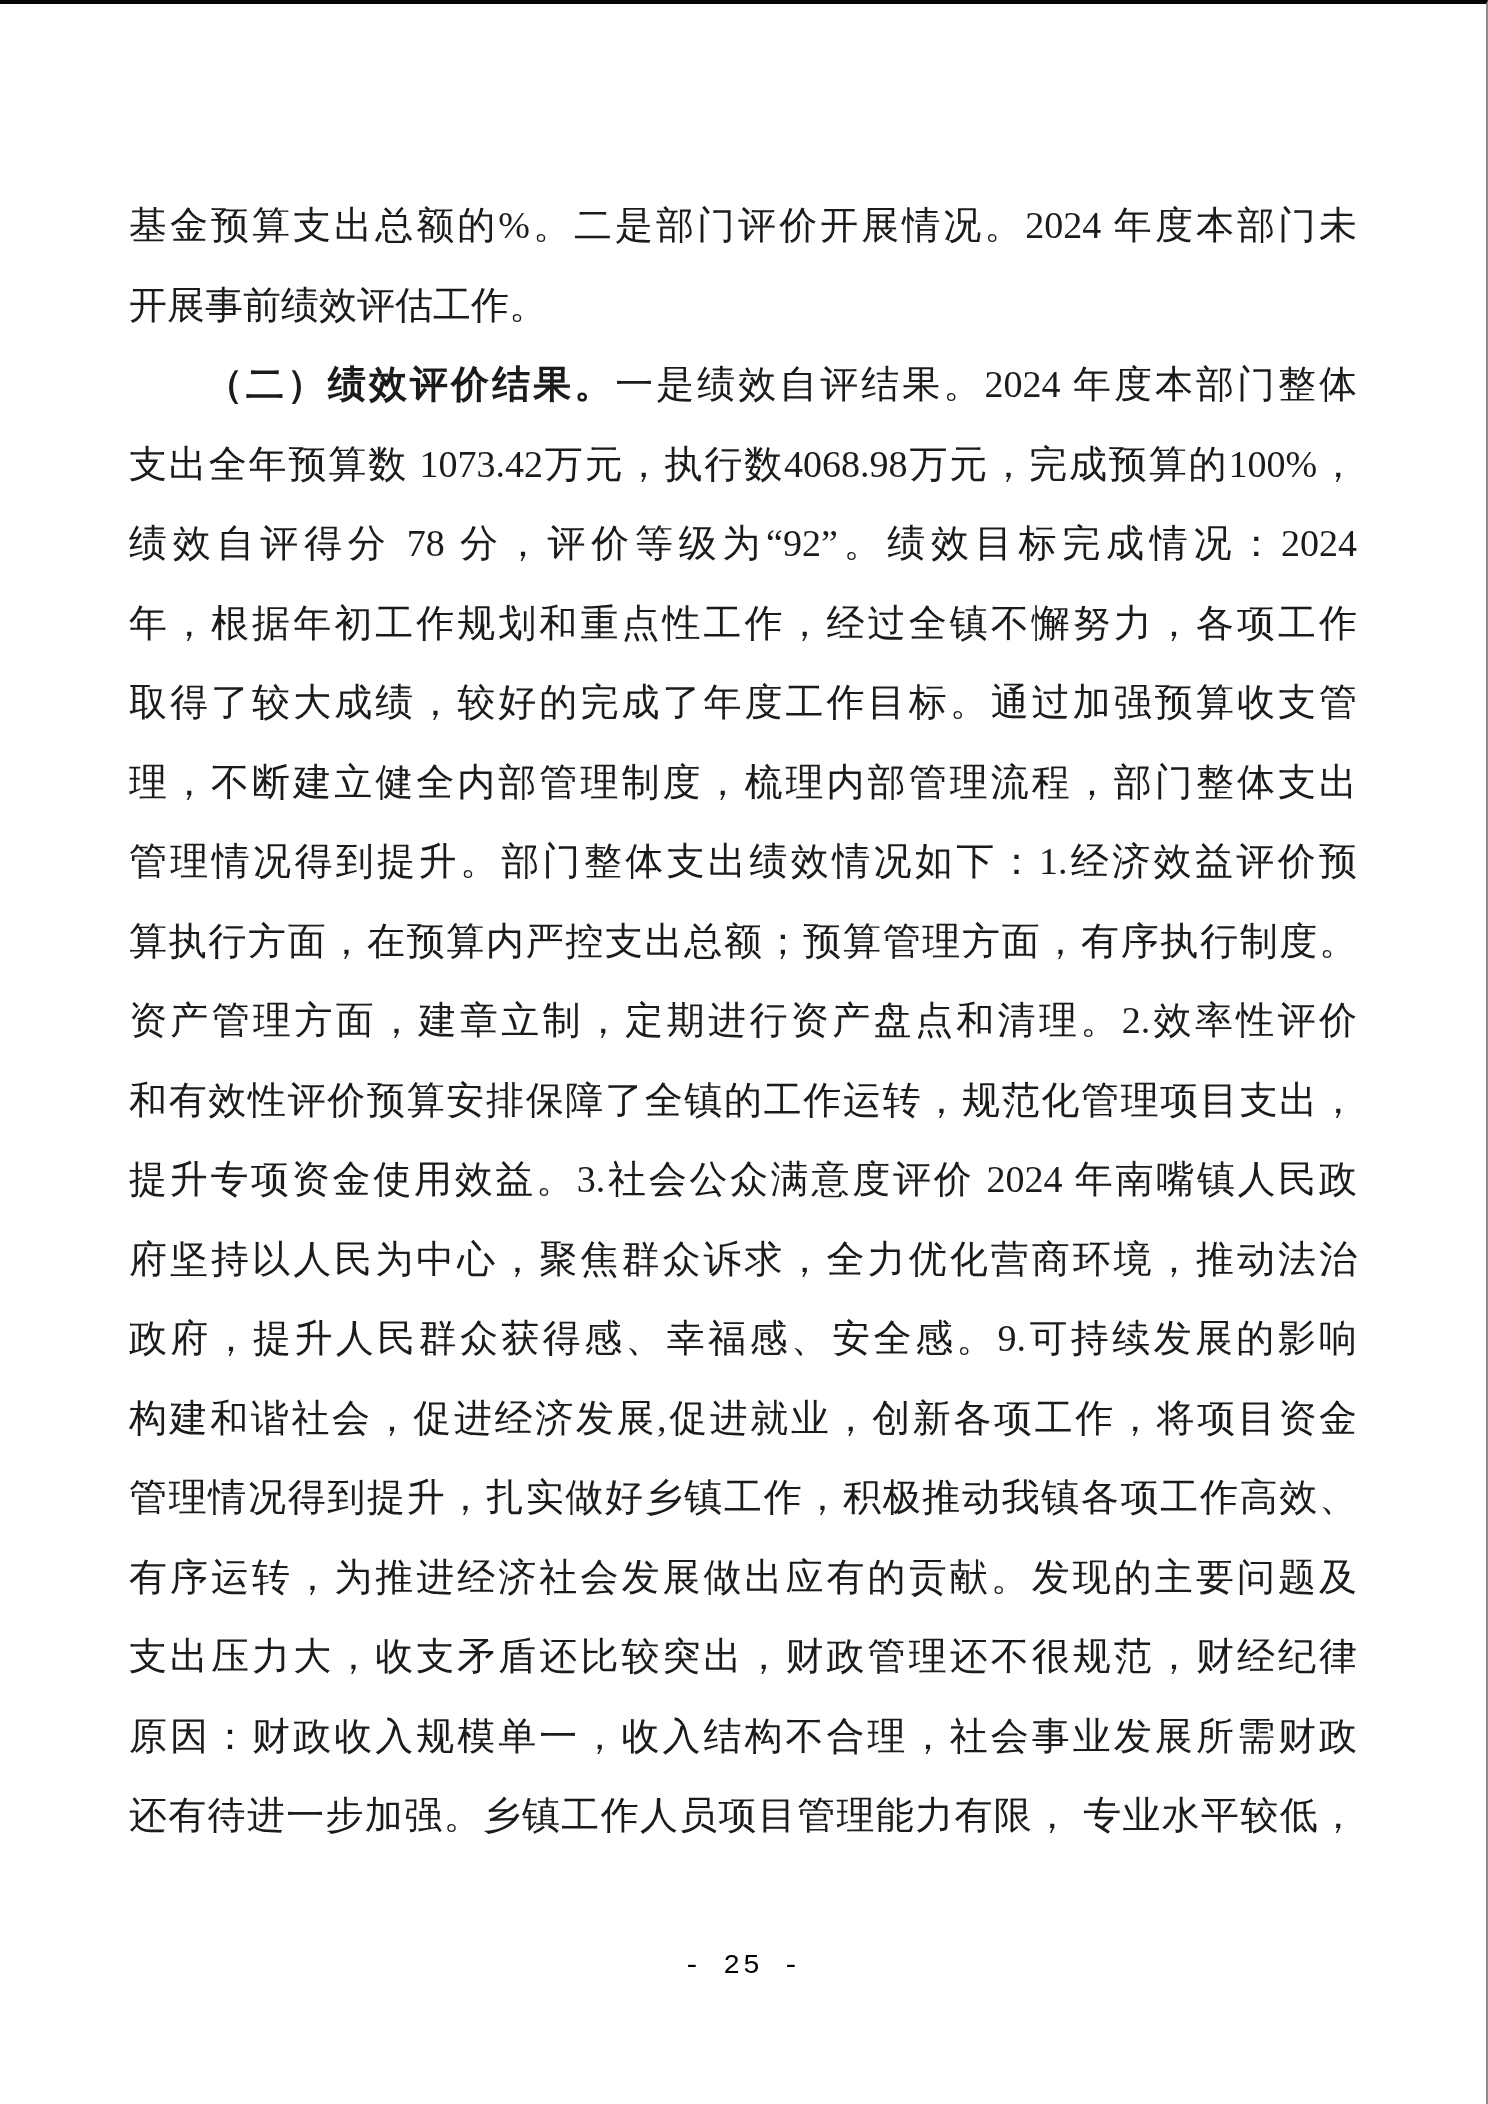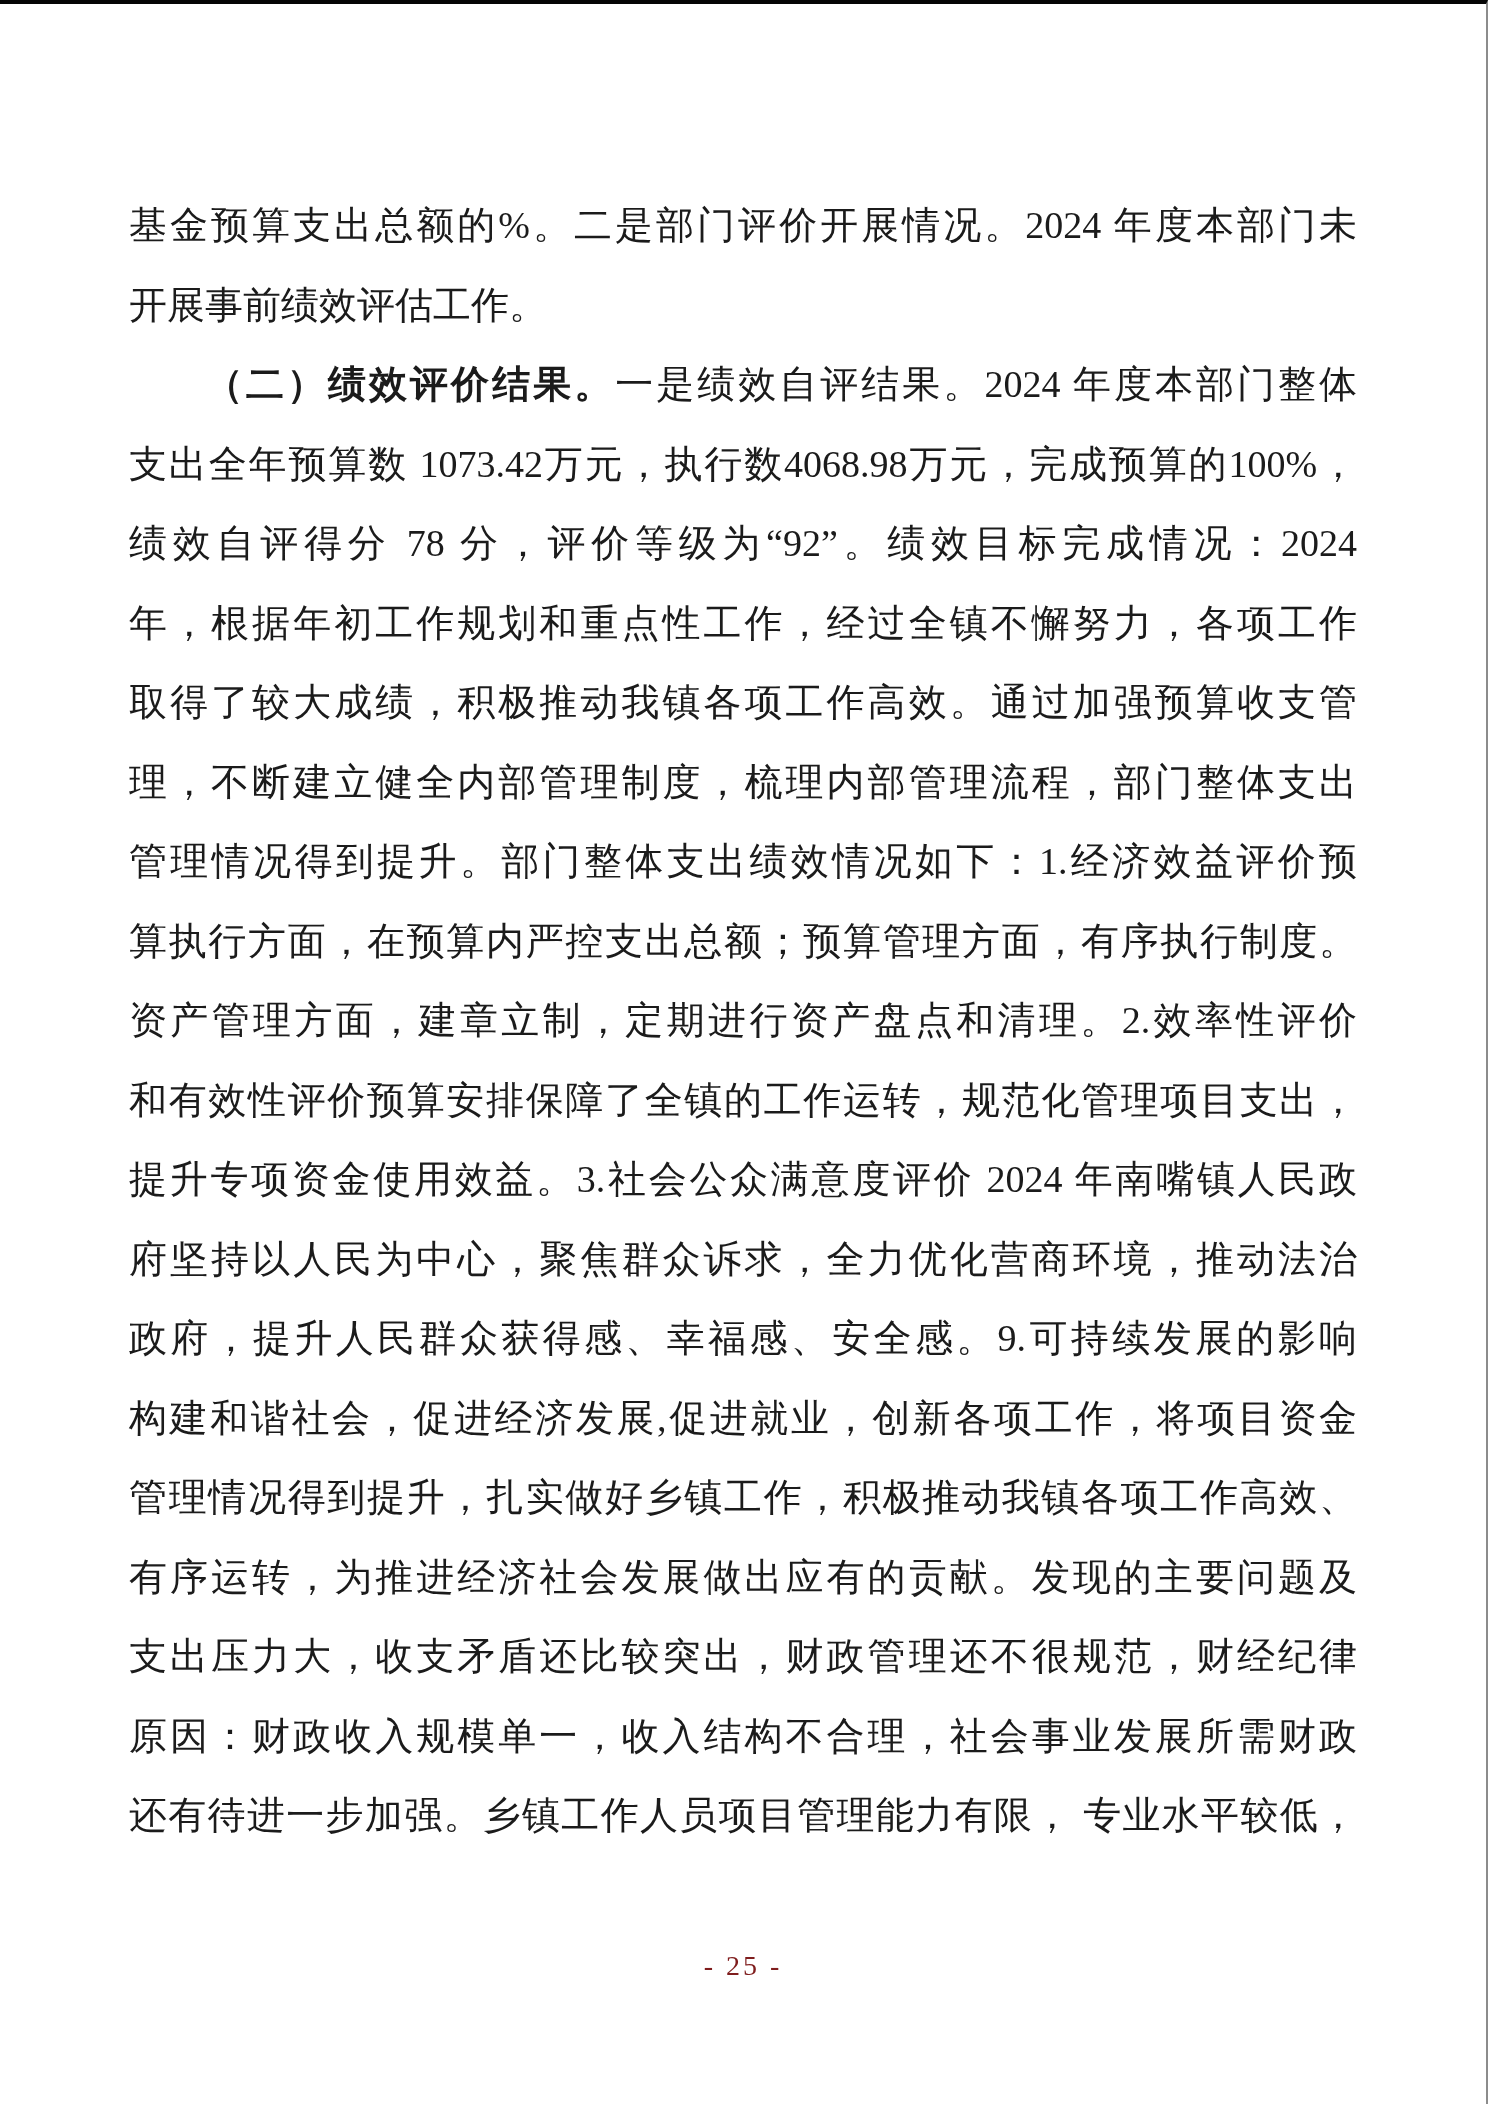--- a/index.html
+++ b/index.html
@@ -52,35 +52,36 @@
     font-weight: bold;
   }
   .page-number {
     position: absolute;
     top: 1946px;
     left: 0;
     width: 100%;
     text-align: center;
     font-size: 28px;
     letter-spacing: 3px;
-    color: #7f1d1d;
+    color: #000000;
+    font-family: Liberation Mono, monospace;
   }
 </style>
 </head>
 <body>
 
 <div class="page">
   <div class="content" id="doc-lines">
       <div class="doc-line">基金预算支出总额的%。二是部门评价开展情况。2024 年度本部门未</div>
       <div class="doc-line nojust">开展事前绩效评估工作。</div>
       <div class="doc-line indent"><b>（二）绩效评价结果。</b>一是绩效自评结果。2024 年度本部门整体</div>
       <div class="doc-line">支出全年预算数 1073.42万元，执行数4068.98万元，完成预算的100%，</div>
       <div class="doc-line">绩效自评得分 78 分，评价等级为“92”。绩效目标完成情况：2024</div>
       <div class="doc-line">年，根据年初工作规划和重点性工作，经过全镇不懈努力，各项工作</div>
-      <div class="doc-line">取得了较大成绩，积极推动我镇各项工作高效。通过加强预算收支管</div>
+      <div class="doc-line">取得了较大成绩，较好的完成了年度工作目标。通过加强预算收支管</div>
       <div class="doc-line">理，不断建立健全内部管理制度，梳理内部管理流程，部门整体支出</div>
       <div class="doc-line">管理情况得到提升。部门整体支出绩效情况如下：1.经济效益评价预</div>
       <div class="doc-line">算执行方面，在预算内严控支出总额；预算管理方面，有序执行制度。</div>
       <div class="doc-line">资产管理方面，建章立制，定期进行资产盘点和清理。2.效率性评价</div>
       <div class="doc-line">和有效性评价预算安排保障了全镇的工作运转，规范化管理项目支出，</div>
       <div class="doc-line">提升专项资金使用效益。3.社会公众满意度评价 2024 年南嘴镇人民政</div>
       <div class="doc-line">府坚持以人民为中心，聚焦群众诉求，全力优化营商环境，推动法治</div>
       <div class="doc-line">政府，提升人民群众获得感、幸福感、安全感。9.可持续发展的影响</div>
       <div class="doc-line">构建和谐社会，促进经济发展,促进就业，创新各项工作，将项目资金</div>
       <div class="doc-line">管理情况得到提升，扎实做好乡镇工作，积极推动我镇各项工作高效、</div>

